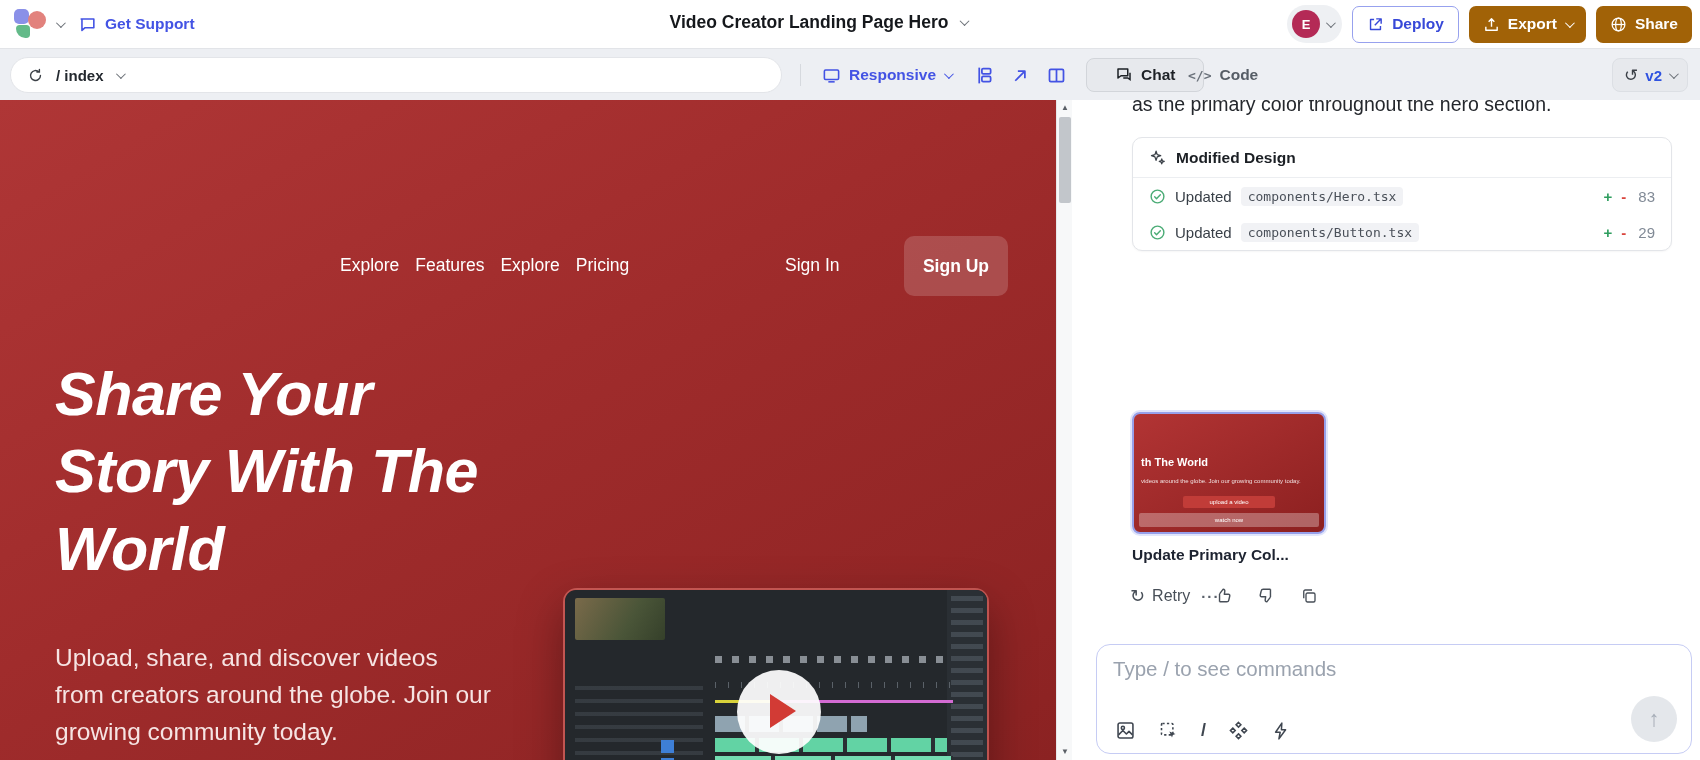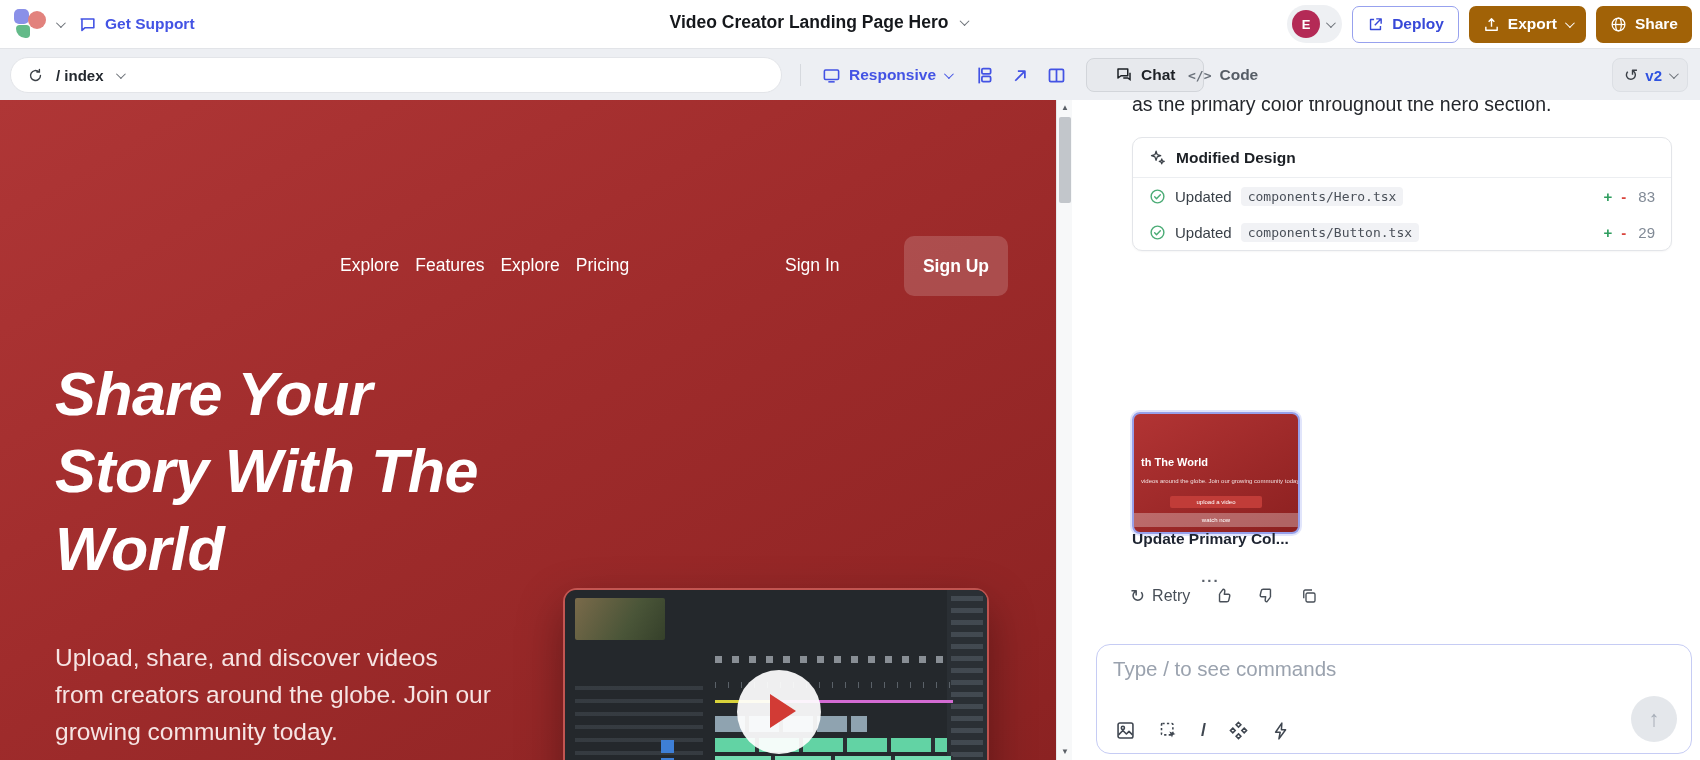--- a/index.html
+++ b/index.html
@@ -88,27 +88,27 @@
   .mod-head { height:40px; padding:0 16px; gap:10px; border-bottom:1px solid #eceef1; }
   .mod-title { font-size:15.5px; font-weight:700; color:#1b1f24; }
   .mod-row { height:36px; padding:0 16px; gap:9px; }
   .mod-action { font-size:15px; color:#383f47; }
   .chip { font-family:"DejaVu Sans Mono",monospace; font-size:13px; color:#4a5059; background:#f1f2f5; border-radius:4px; padding:2px 7px; }
   .spacer { flex:1; }
   .plus { font-size:15px; font-weight:700; color:#2f9e5f; }
   .minus { font-size:15px; font-weight:700; color:#d9453d; }
   .count { font-size:15px; color:#818a96; margin-left:3px; }
   .msg { left:60px; top:170px; width:556px; font-size:19.5px; line-height:28.5px; color:#26292e; }
-  .thumb-card { left:60px; top:312px; width:168px; height:122px; border-radius:8px; border:2px solid #97a0ea; box-shadow:0 0 0 2px #e1e5fb; background:linear-gradient(150deg,#b23434,#8c2020); overflow:hidden; cursor:pointer; }
+  .thumb-card { left:60px; top:312px; width:194px; height:122px; border-radius:8px; border:2px solid #97a0ea; box-shadow:0 0 0 2px #e1e5fb; background:linear-gradient(150deg,#b23434,#8c2020); overflow:hidden; cursor:pointer; }
   .thumb-card div { position:absolute; }
   .mini-h { left:7px; top:42px; font-size:11px; font-weight:700; color:#fff; }
   .mini-d { left:7px; top:64px; font-size:6px; color:rgba(255,255,255,0.85); width:160px; white-space:nowrap; overflow:hidden; }
   .mini-b1 { left:50%; transform:translateX(-50%); top:82px; width:92px; height:12px; border-radius:2px; background:#c13c38; color:#fff; font-size:6px; display:flex; align-items:center; justify-content:center; }
   .mini-b2 { left:50%; transform:translateX(-50%); top:99px; width:180px; height:14px; border-radius:2px; background:rgba(255,255,255,0.30); color:#fff; font-size:6px; display:flex; align-items:center; justify-content:center; }
-  .thumb-label-row { left:60px; top:430px; gap:26px;flex-direction:column; }
+  .thumb-label-row { left:60px; top:446px; gap:26px;flex-direction:column; }
   .thumb-label { font-size:15.5px; font-weight:700; color:#1d2330; cursor:pointer; }
   .more-dots { font-size:15px; font-weight:700; color:#5a616b; letter-spacing:2px; cursor:pointer; line-height:0.4; }
   .actions { left:58px; top:486px; gap:24px; color:#484f58; }
   .retry { gap:7px; background:none; border:none; cursor:pointer; color:#484f58; font-family:inherit; display:flex; align-items:center; }
   .retry .rg { font-size:18px; line-height:1; }
   .retry .rl { font-size:16px; }
   .act-icon { background:none; border:none; cursor:pointer; color:#484f58; padding:0; }
   .inputbox { left:24px; top:544px; width:596px; height:110px; border:1.5px solid #c6ccf4; border-radius:14px; background:#fff; }
   .prompt { position:absolute; left:16px; top:12px; width:520px; border:none; outline:none; font-size:20.5px; font-family:inherit; color:#30343a; background:transparent; }
   .prompt::placeholder { color:#9aa2ae; }

